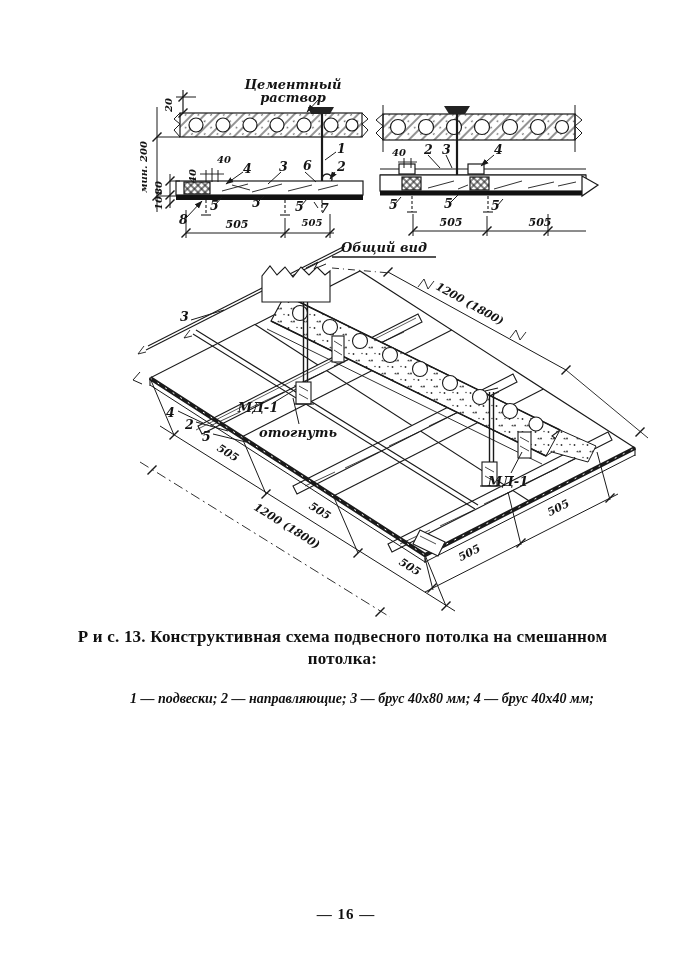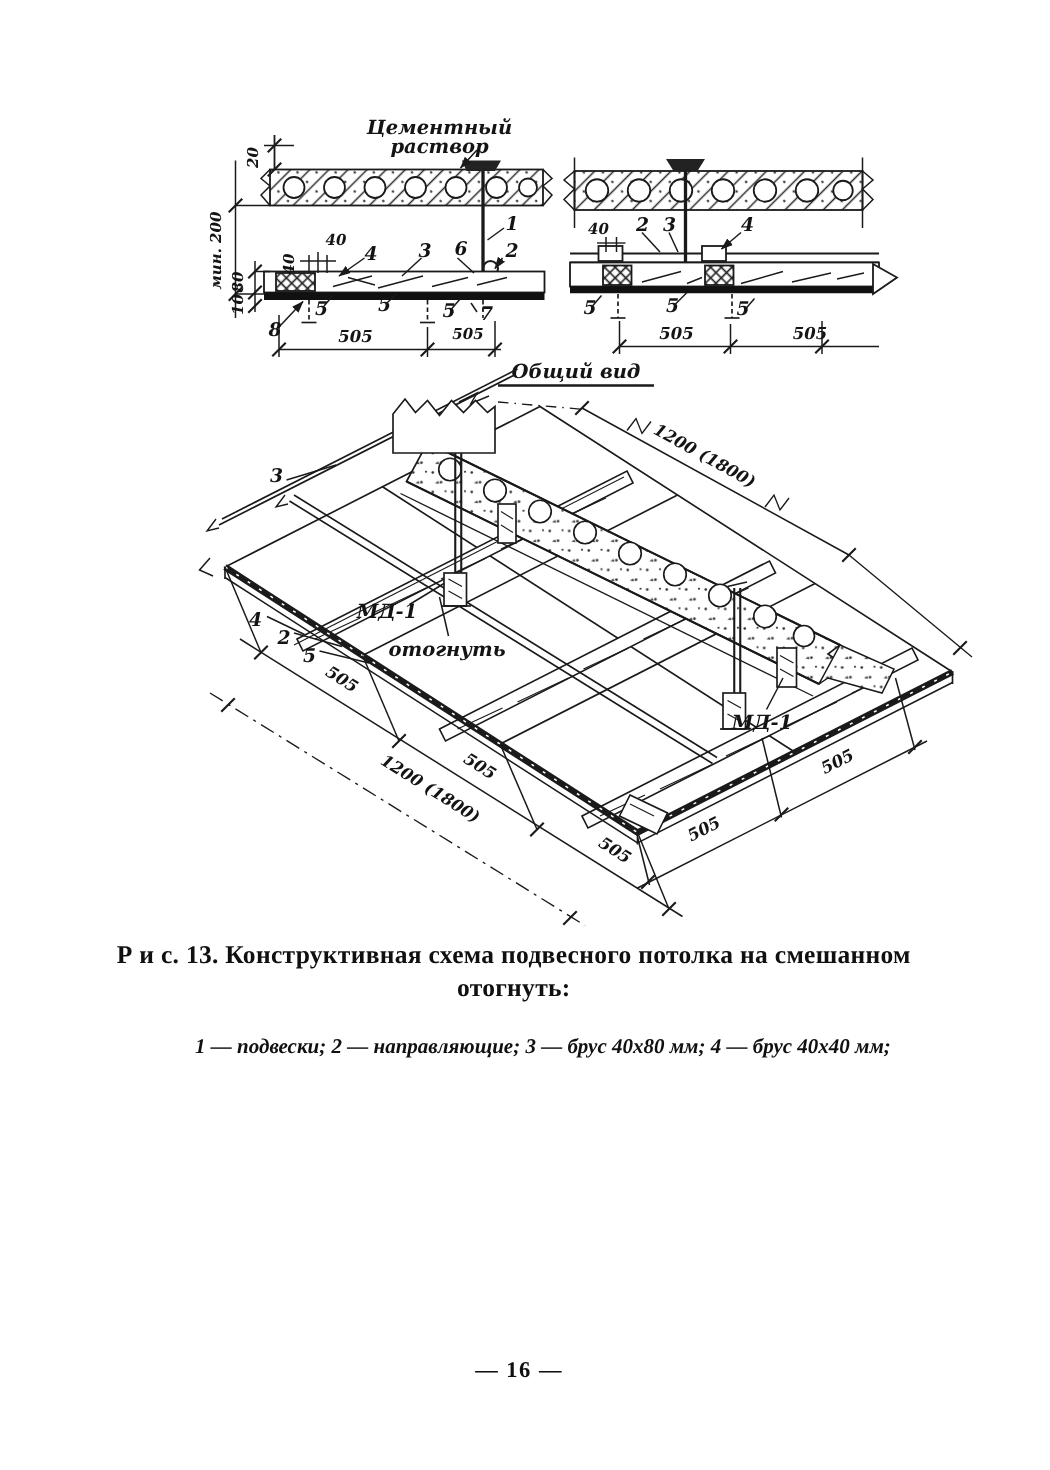--- a/index.html
+++ b/index.html
@@ -372,20 +372,20 @@
     <text class="dim" text-anchor="middle" x="318" y="514" transform="rotate(32 318 514)" stroke="none">505</text>
     <text class="dim" text-anchor="middle" x="408" y="570" transform="rotate(32 408 570)" stroke="none">505</text>
     <text class="dim" text-anchor="middle" x="285" y="529" transform="rotate(32 285 529)" stroke="none">1200 (1800)</text>
     <text class="dim" text-anchor="middle" x="471" y="556" transform="rotate(-27 471 556)" stroke="none">505</text>
     <text class="dim" text-anchor="middle" x="560" y="511" transform="rotate(-27 560 511)" stroke="none">505</text>
   </g>
 </svg>
 
 <div class="caption">
   <div>Р и с. 13. Конструктивная схема подвесного потолка на смешанном</div>
-  <div>отогнуть:</div>
+  <div>потолка:</div>
 </div>
 
 <div class="legend">
   <div>1 — подвески; 2 — направляющие; 3 — брус 40x80 мм; 4 — брус 40x40 мм;</div>
 </div>
 
 <div class="pagenum">— 16 —</div>
 
 </body></html>

